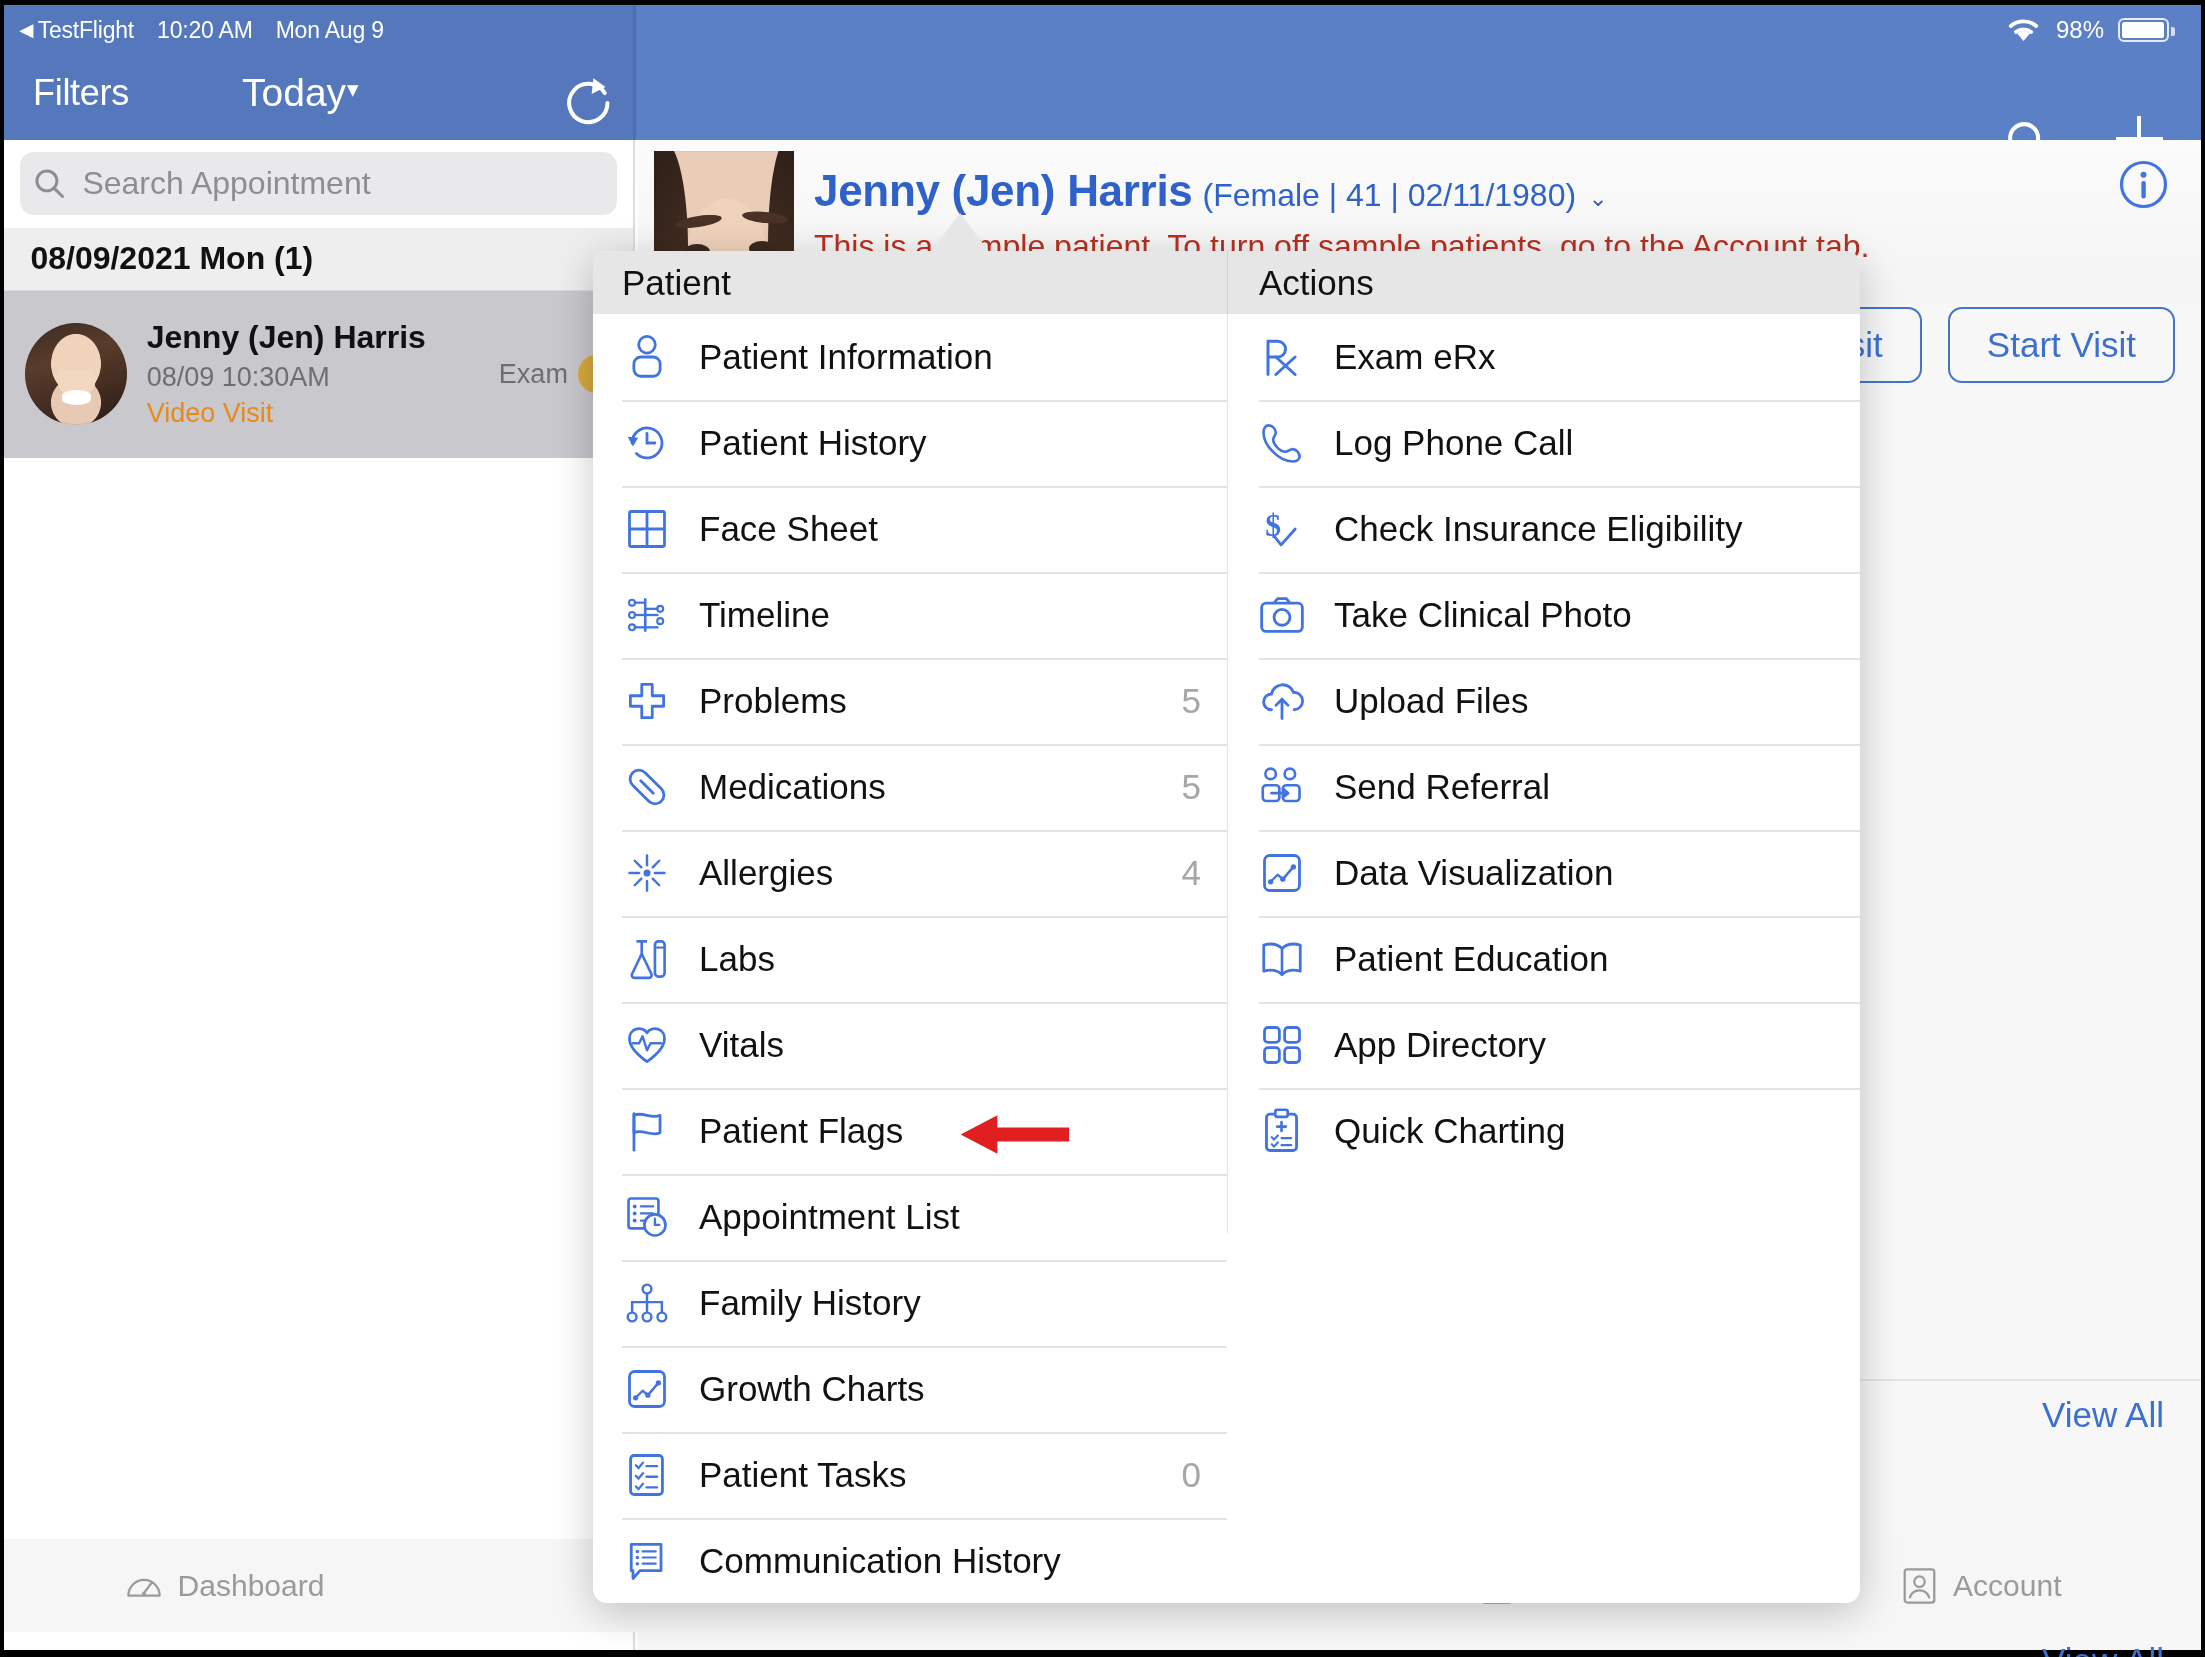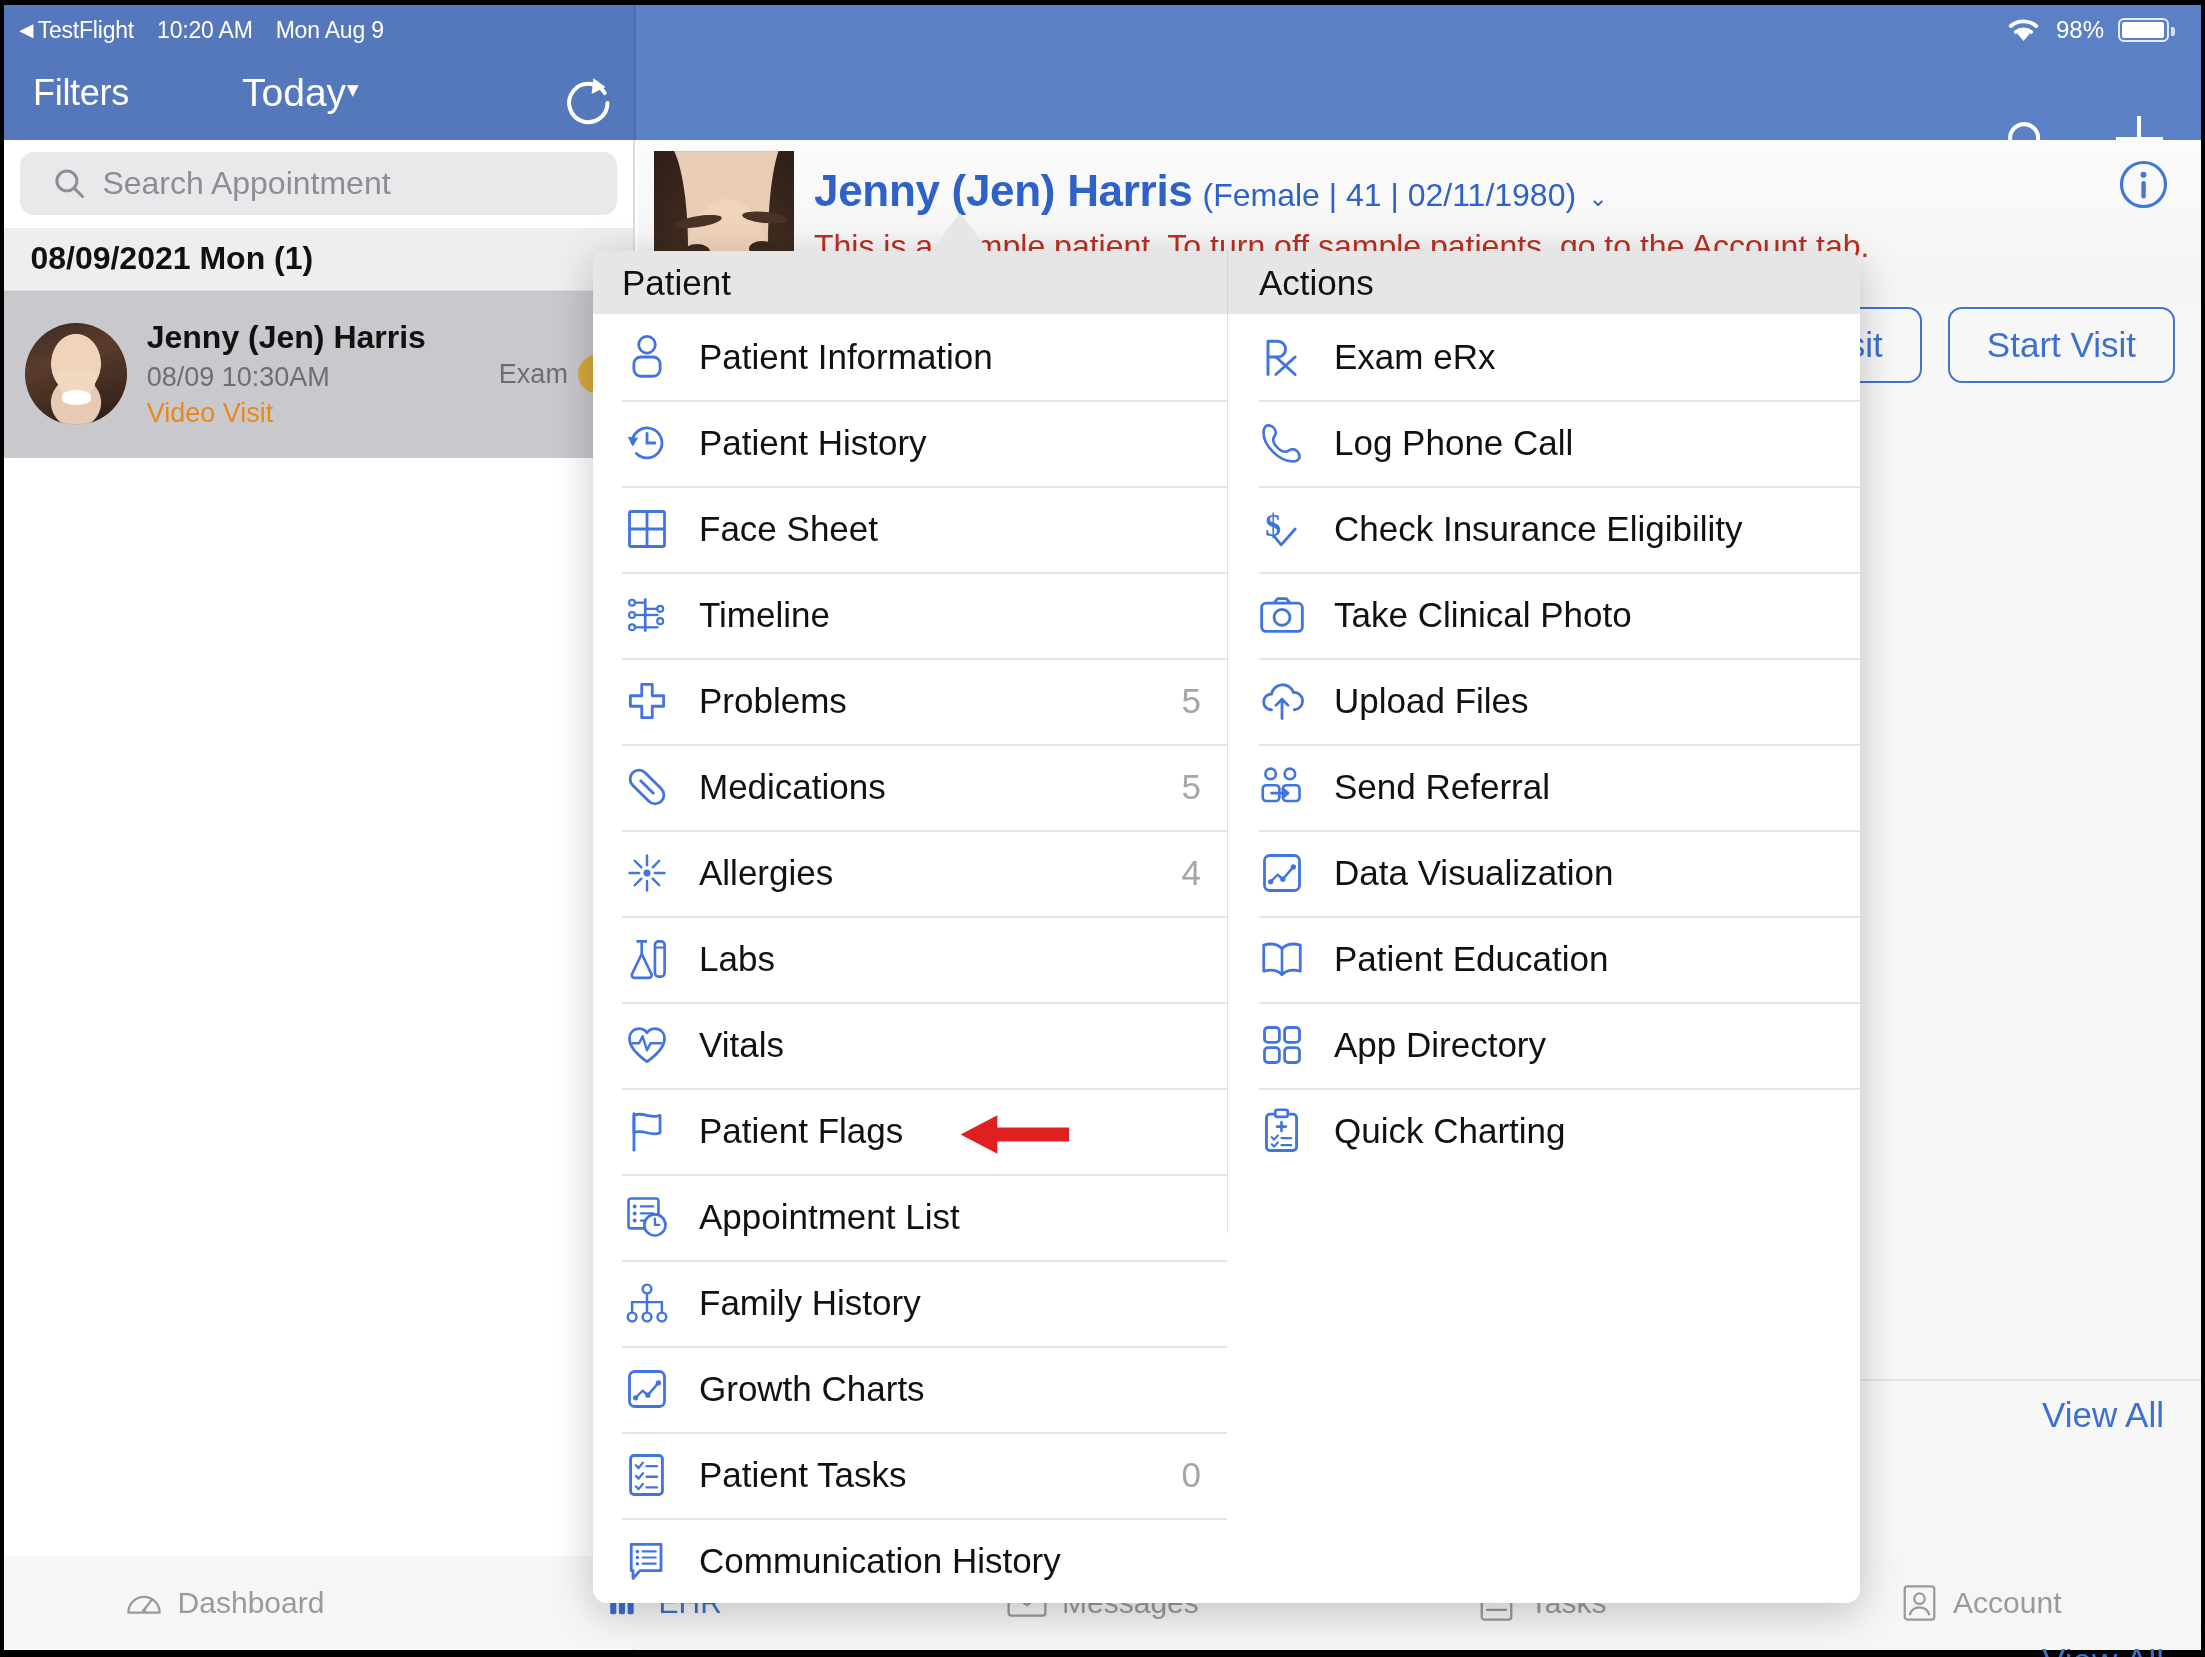--- a/index.html
+++ b/index.html
@@ -71,21 +71,21 @@
   .nav-plus::after{ left:21px; top:0; width:4.4px; height:47px; }
 
   
   .sidebar {
     position:absolute; left:4.4px; top:140px; width:631px; height:1510px;
     background:#ffffff; border-right:2.6px solid #dcdcdc;
   }
   .search-wrap { padding:12.3px 16px 12.3px 16px; background:#fff; }
   .search-box {
     height:63px; background:#e9e9ec; border-radius:14px;
-    display:flex; align-items:center; padding:0 33px; gap:16px;
+    display:flex; align-items:center; padding:0 13px; gap:16px;
   }
   .search-box .ph { color:#8d8d93; font-size:32px; }
   .daterow {
     height:63px; background:#eeeeee; display:flex; align-items:center;
     padding-left:26px; font-size:32px; font-weight:bold; color:#111;
     border-bottom:0.9px solid #dddddd;
   }
   .appt-row {
     height:167px; background:#c8c8cd; display:flex; align-items:center;
     padding:0 21px; gap:19.3px; position:relative;
@@ -206,21 +206,21 @@
   }
   .pop-col.right .mi + .mi::before{ left:31px; }
   .mi .ico { width:49px; flex:0 0 49px; display:flex; align-items:center; justify-content:center; }
   .mi .lbl { font-size:35px; color:#111; margin-left:28px; white-space:nowrap; }
   .mi .cnt { margin-left:auto; font-size:35px; color:#a6a6a6; }
 
   .arrow-annot { position:absolute; left:957px; top:1110px; z-index:40; }
 
   
   .tabbar {
-    position:absolute; left:4.4px; bottom:8px; width:2196px; height:93px;
+    position:absolute; left:4.4px; bottom:25px; width:2196px; height:93px;
     background:#f6f6f6; display:flex; align-items:center; z-index:10;
   }
   .tab { flex:1; display:flex; align-items:center; justify-content:center; gap:14px;
     color:#9a9a9a; font-size:30px; }
   .tab.active { color:#3b6fd0; }
   .tab .tico { display:flex; align-items:center; }
   svg { display:block; }
 </style>
 </head>
 <body>

